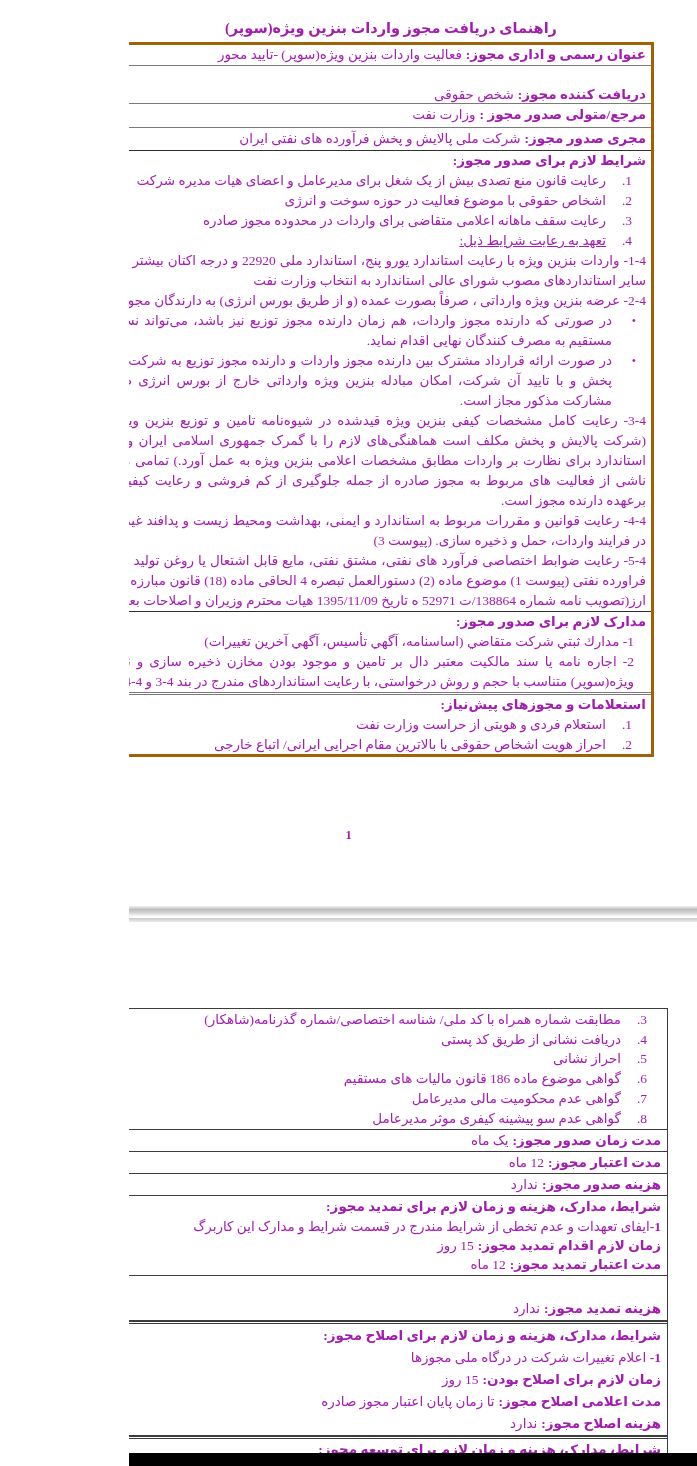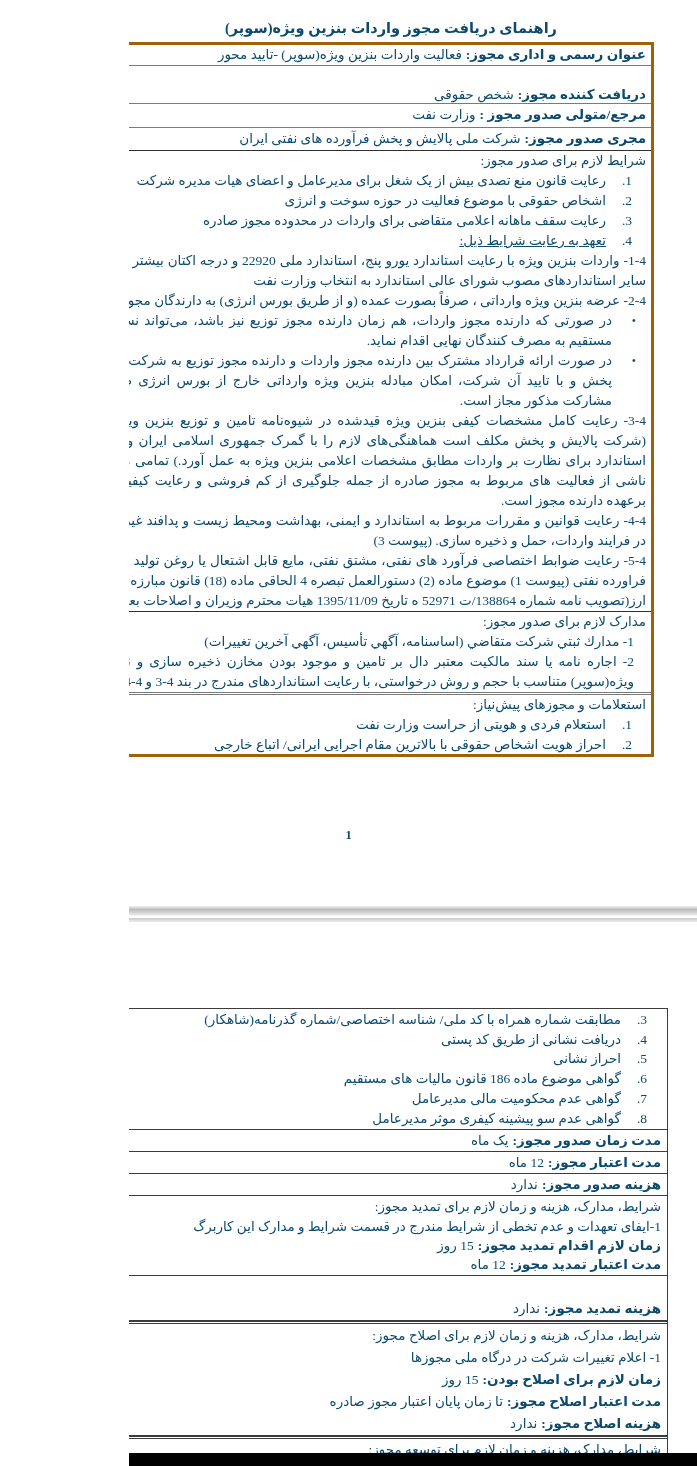--- a/index.html
+++ b/index.html
@@ -1,18 +1,18 @@
 <!DOCTYPE html>
 <html dir="rtl" lang="fa"><head>
 <meta charset="utf-8">
 <style>
   html,body{margin:0;padding:0;background:#ffffff;}
   .canvas{position:relative;width:568px;height:1466px;background:#ffffff;overflow:hidden;
-          font-family:"Liberation Serif","DejaVu Sans",serif;color:#0c4a6e;direction:rtl;}
-  .b{font-weight:normal;}
+          font-family:"Liberation Serif","DejaVu Sans",serif;color:#a21caf;direction:rtl;}
+  .b{font-weight:bold;}
   .u{text-decoration:underline;}
   .lbl{font-weight:bold;margin-left:4px;}
 
   
   .title{position:absolute;top:20px;right:43px;width:612px;text-align:center;
          padding-left:86px;box-sizing:border-box;font-weight:bold;font-size:14.5px;}
   .t1{position:absolute;top:42px;right:43px;width:612px;box-sizing:border-box;
       border:3px solid #a16207;font-size:13.5px;background:#fff;}
   .t1 .trow{box-sizing:border-box;padding:0 5px;border-bottom:1px solid #7a7a7a;}
   .r1{height:21px;line-height:20px;}
@@ -189,21 +189,21 @@
     <div class="trow srow" style="padding:2.5px 6px;margin-top:20px;">
       <span class="lbl">هزینه تمدید مجوز:</span><span>ندارد</span>
     </div>
 
     <div class="trow dbl2"></div>
 
     <div class="trow blk2">
       <div class="b">شرایط، مدارک، هزینه و زمان لازم برای اصلاح مجوز:</div>
       <div><span class="b">1- </span><span>اعلام تغییرات شرکت در درگاه ملی مجوزها</span></div>
       <div><span class="lbl">زمان لازم برای اصلاح بودن:</span><span>15 روز</span></div>
-      <div><span class="lbl">مدت اعتبار اصلاح مجوز:</span><span>تا زمان پایان اعتبار مجوز صادره</span></div>
+      <div><span class="lbl">مدت اعلامی اصلاح مجوز:</span><span>تا زمان پایان اعتبار مجوز صادره</span></div>
       <div><span class="lbl">هزینه اصلاح مجوز:</span><span>ندارد</span></div>
     </div>
 
     <div class="trow dbl2"></div>
 
     <div class="trow blk3">
       <div class="b">شرایط، مدارک، هزینه و زمان لازم برای توسعه مجوز:</div>
       <div><span class="b">1- </span><span>ایفای تعهدات و عدم تخطی از شرایط مندرج در کاربرگ صدور مجوز</span></div>
       <div><span class="b">2-</span><span>ارائه درخواست افزایش حجم واردات بنزین ویژه از طریق درگاه ملی مجوزها</span></div>
     </div>

